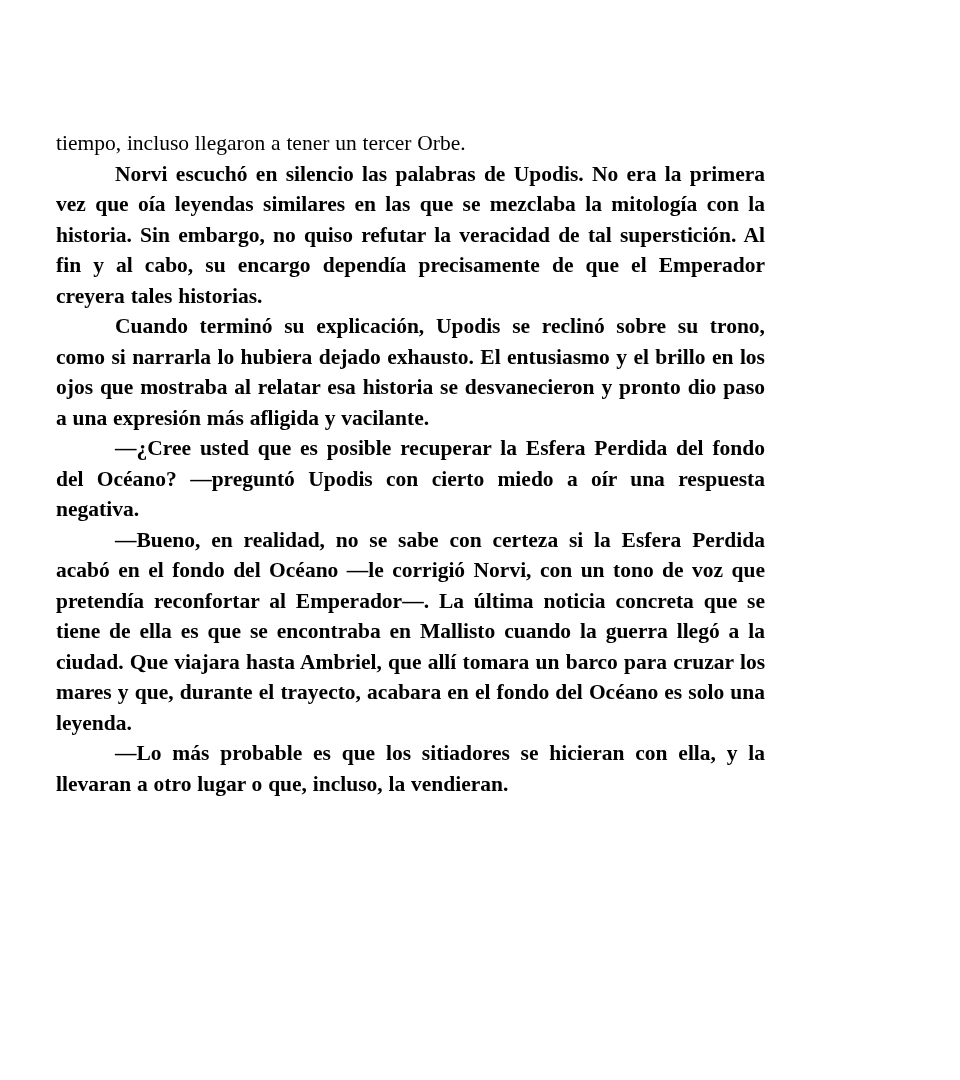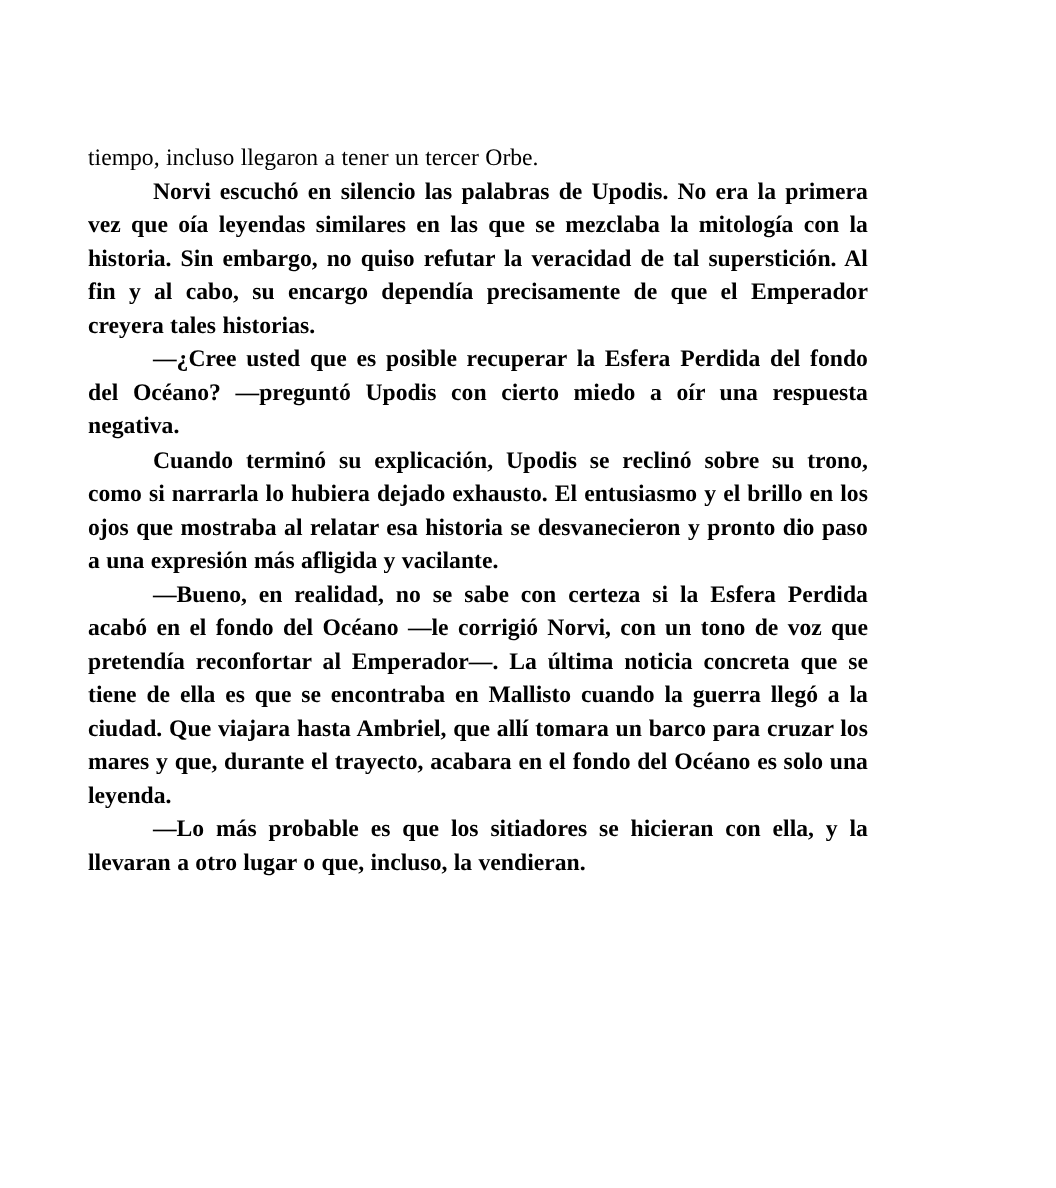--- a/index.html
+++ b/index.html
@@ -11,21 +11,21 @@
     width: 960px;
     height: 1080px;
     overflow: hidden;
     font-family: "Liberation Serif", "DejaVu Serif", serif;
     color: #000000;
   }
   .page {
     box-sizing: border-box;
     width: 960px;
     height: 1080px;
-    padding: 128px 128px 0 80px;
+    padding: 128px 128px 0 56px;
     background: #ffffff;
   }
   .text-block {
     width: 709px;
   }
   .text-block p {
     margin: 0;
     font-size: 21.5px;
     line-height: 30.5px;
     text-align: justify;
@@ -38,18 +38,18 @@
     font-weight: bold;
   }
 </style>
 </head>
 <body>
 
 <div class="page">
   <div class="text-block">
     <p>tiempo, incluso llegaron a tener un tercer Orbe.</p>
     <p class="indent">Norvi escuchó en silencio las palabras de Upodis. No era la primera vez que oía leyendas similares en las que se mezclaba la mitología con la historia. Sin embargo, no quiso refutar la veracidad de tal superstición. Al fin y al cabo, su encargo dependía precisamente de que el Emperador creyera tales historias.</p>
+    <p class="indent">Cuando terminó su explicación, Upodis se reclinó sobre su trono, como si narrarla lo hubiera dejado exhausto. El entusiasmo y el brillo en los ojos que mostraba al relatar esa historia se desvanecieron y pronto dio paso a una expresión más afligida y vacilante.</p>
     <p class="indent">—¿Cree usted que es posible recuperar la Esfera Perdida del fondo del Océano? —preguntó Upodis con cierto miedo a oír una respuesta negativa.</p>
-    <p class="indent">Cuando terminó su explicación, Upodis se reclinó sobre su trono, como si narrarla lo hubiera dejado exhausto. El entusiasmo y el brillo en los ojos que mostraba al relatar esa historia se desvanecieron y pronto dio paso a una expresión más afligida y vacilante.</p>
     <p class="indent">—Bueno, en realidad, no se sabe con certeza si la Esfera Perdida acabó en el fondo del Océano —le corrigió Norvi, con un tono de voz que pretendía reconfortar al Emperador—. La última noticia concreta que se tiene de ella es que se encontraba en Mallisto cuando la guerra llegó a la ciudad. Que viajara hasta Ambriel, que allí tomara un barco para cruzar los mares y que, durante el trayecto, acabara en el fondo del Océano es solo una leyenda.</p>
     <p class="indent">—Lo más probable es que los sitiadores se hicieran con ella, y la llevaran a otro lugar o que, incluso, la vendieran.</p>
   </div>
 </div>
 
 </body></html>

